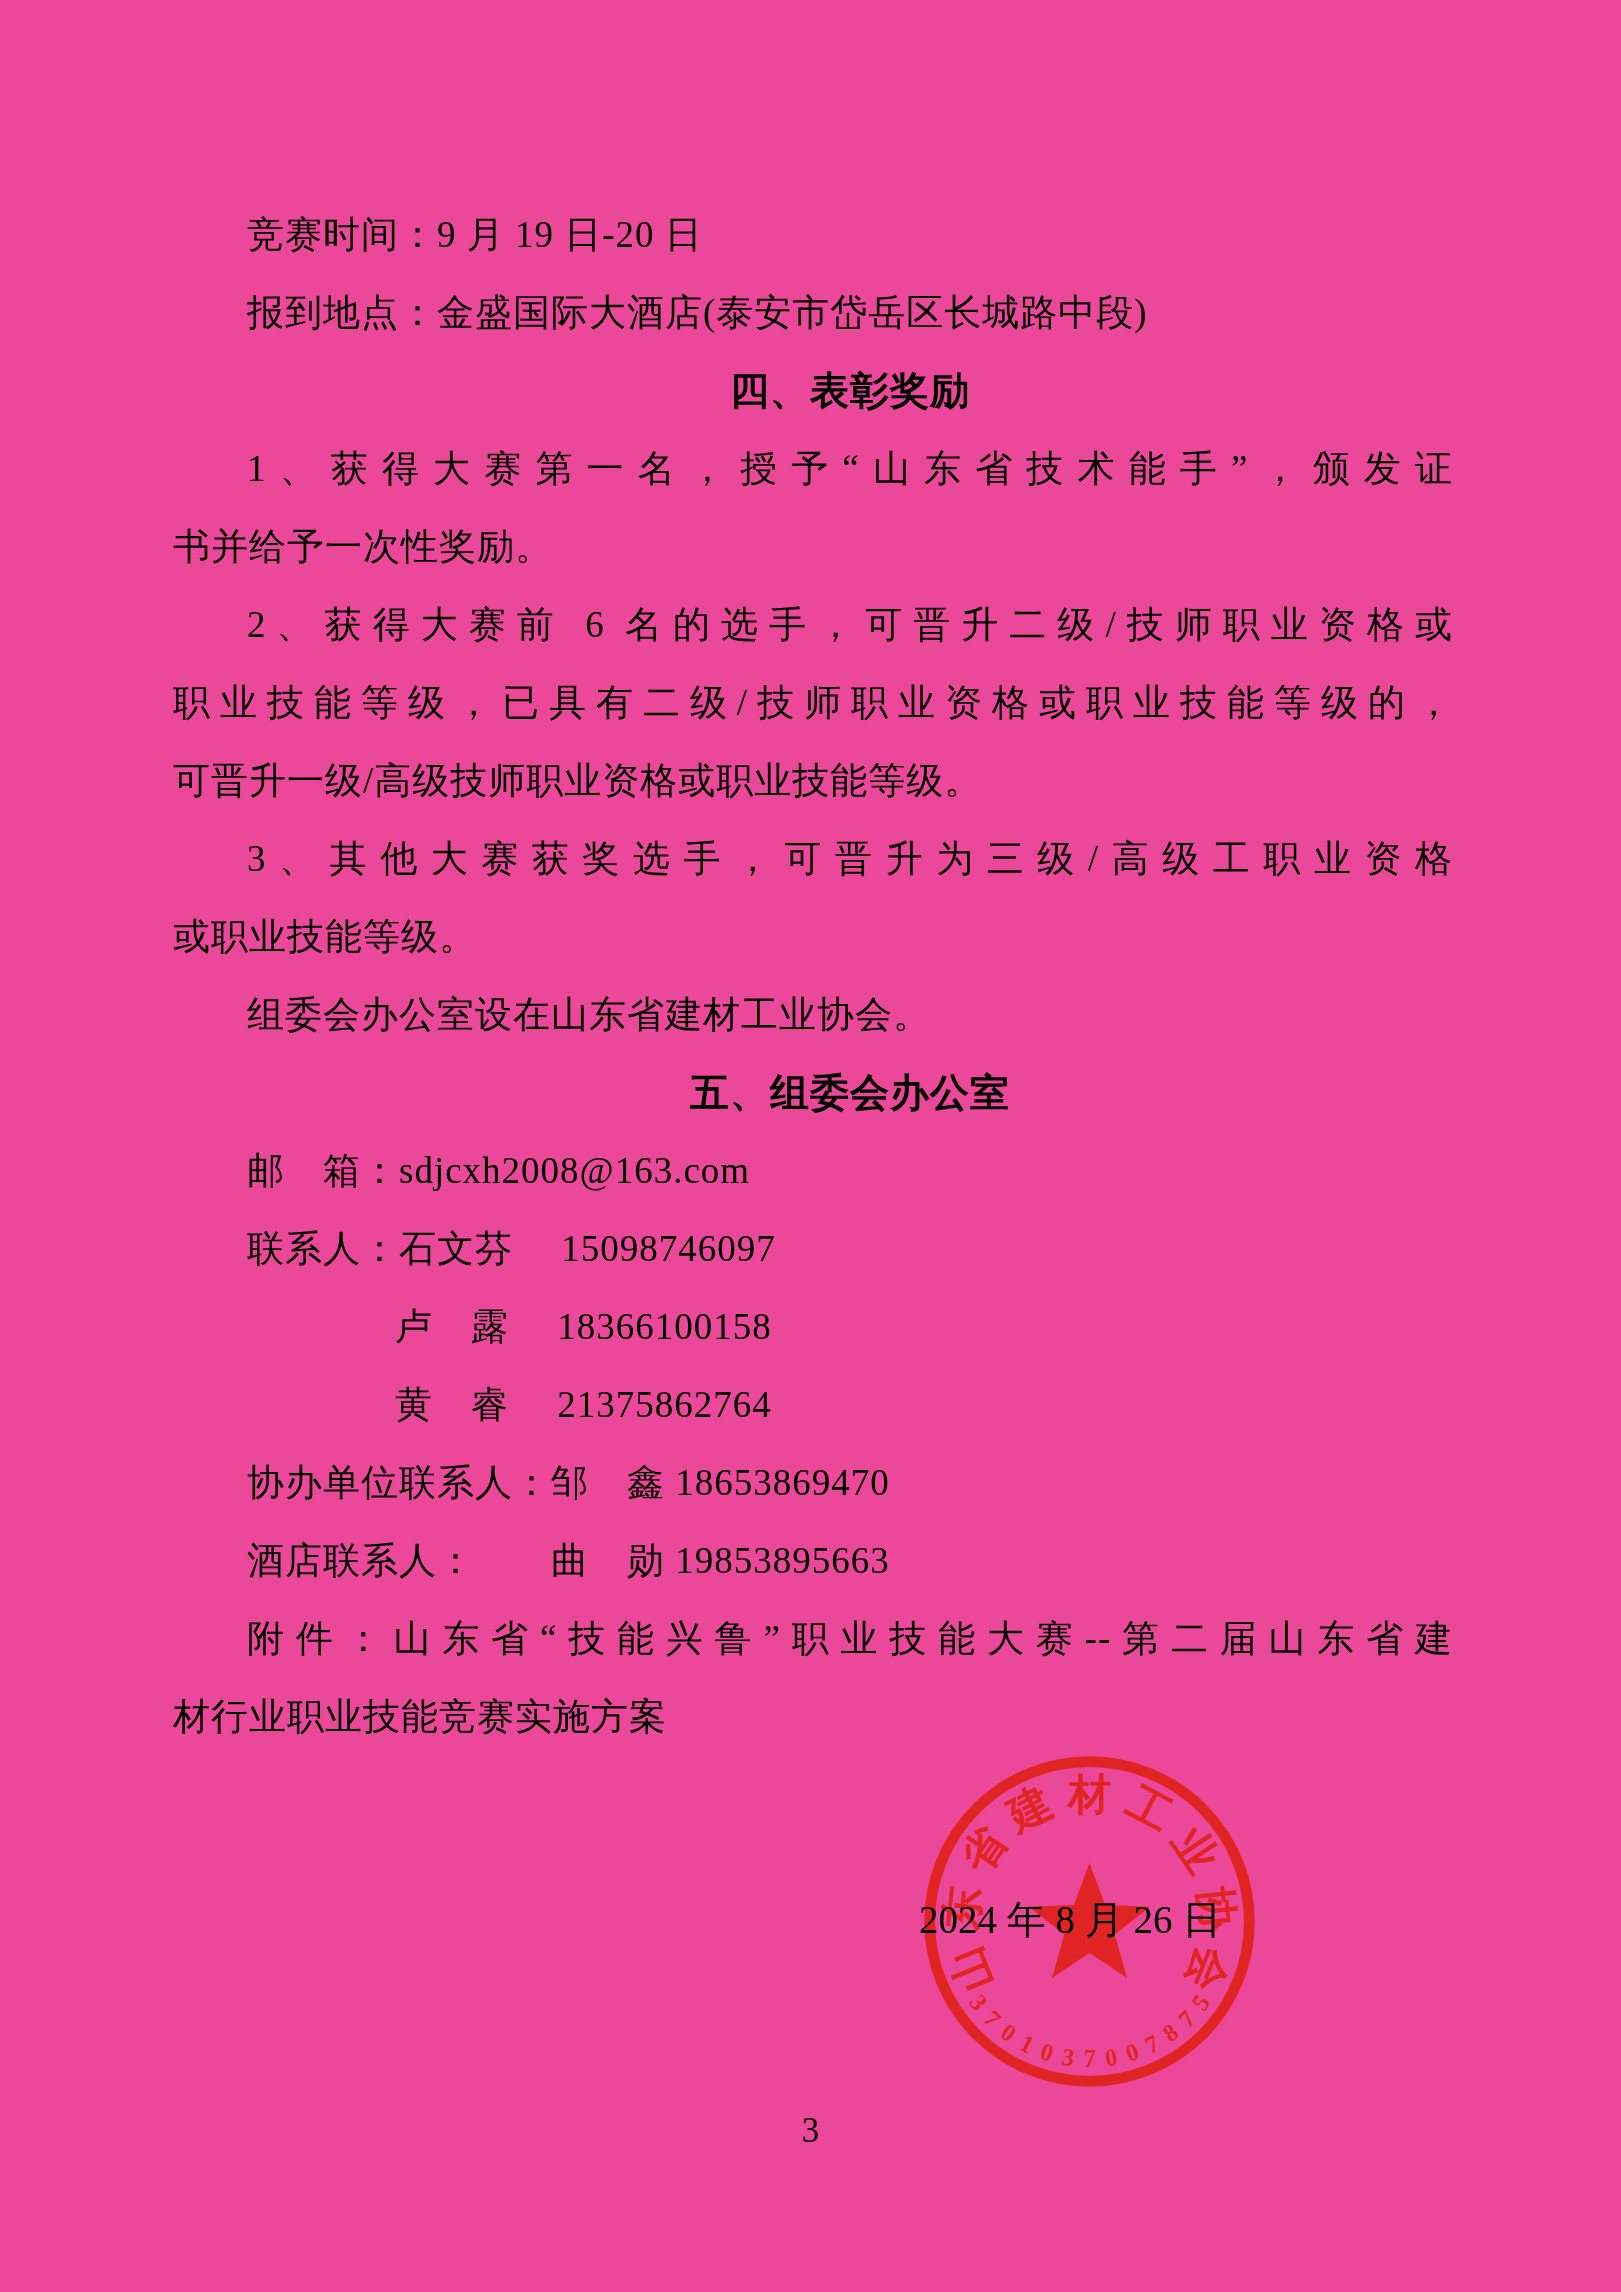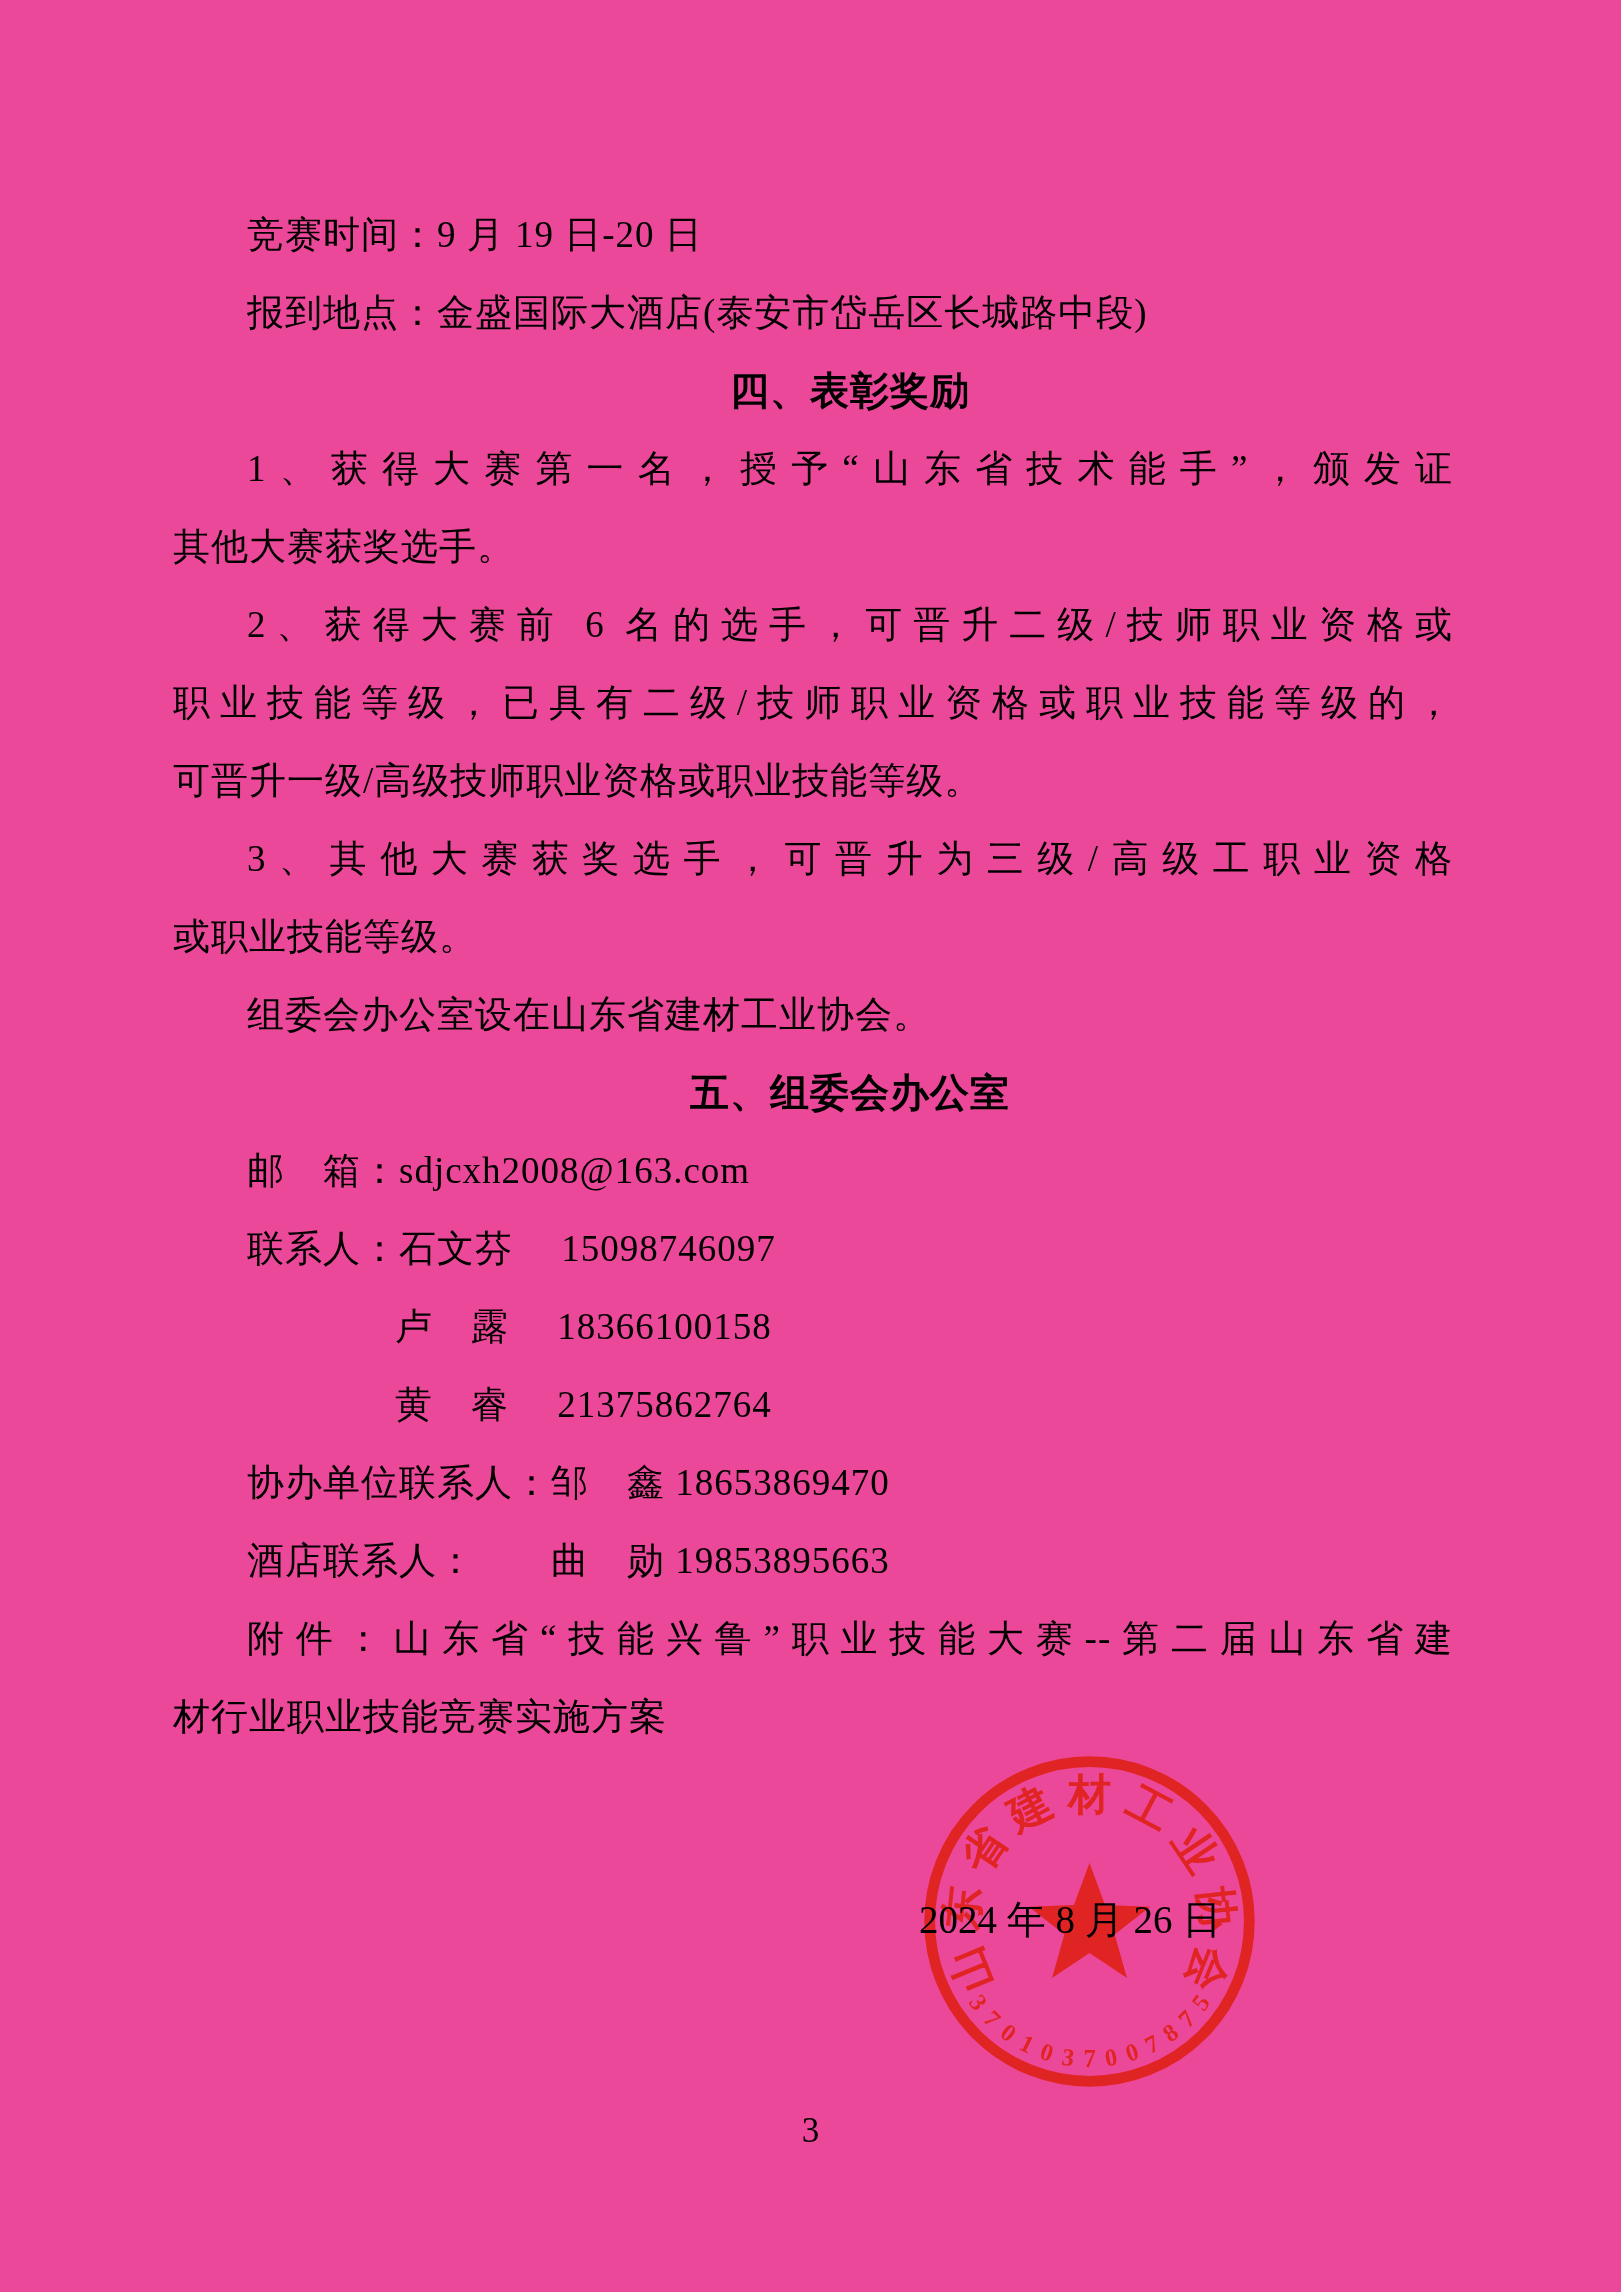--- a/index.html
+++ b/index.html
@@ -68,21 +68,21 @@
 </head>
 <body>
 
 <div class="page">
 
   <div class="content">
     <div class="line indent">竞赛时间：9 月 19 日-20 日</div>
     <div class="line indent">报到地点：金盛国际大酒店(泰安市岱岳区长城路中段)</div>
     <div class="line indent heading">四、表彰奖励</div>
     <div class="line indent fill">1、获得大赛第一名，授予“山东省技术能手”，颁发证</div>
-    <div class="line">其他大赛获奖选手。</div>
+    <div class="line">书并给予一次性奖励。</div>
     <div class="line indent fill">2、获得大赛前 6 名的选手，可晋升二级/技师职业资格或</div>
     <div class="line fill">职业技能等级，已具有二级/技师职业资格或职业技能等级的，</div>
     <div class="line">可晋升一级/高级技师职业资格或职业技能等级。</div>
     <div class="line indent fill">3、其他大赛获奖选手，可晋升为三级/高级工职业资格</div>
     <div class="line">或职业技能等级。</div>
     <div class="line indent">组委会办公室设在山东省建材工业协会。</div>
     <div class="line indent heading">五、组委会办公室</div>
     <div class="line indent">邮　箱：sdjcxh2008@163.com</div>
     <div class="line indent">联系人：石文芬　 15098746097</div>
     <div class="line name-indent">卢　露　 18366100158</div>

